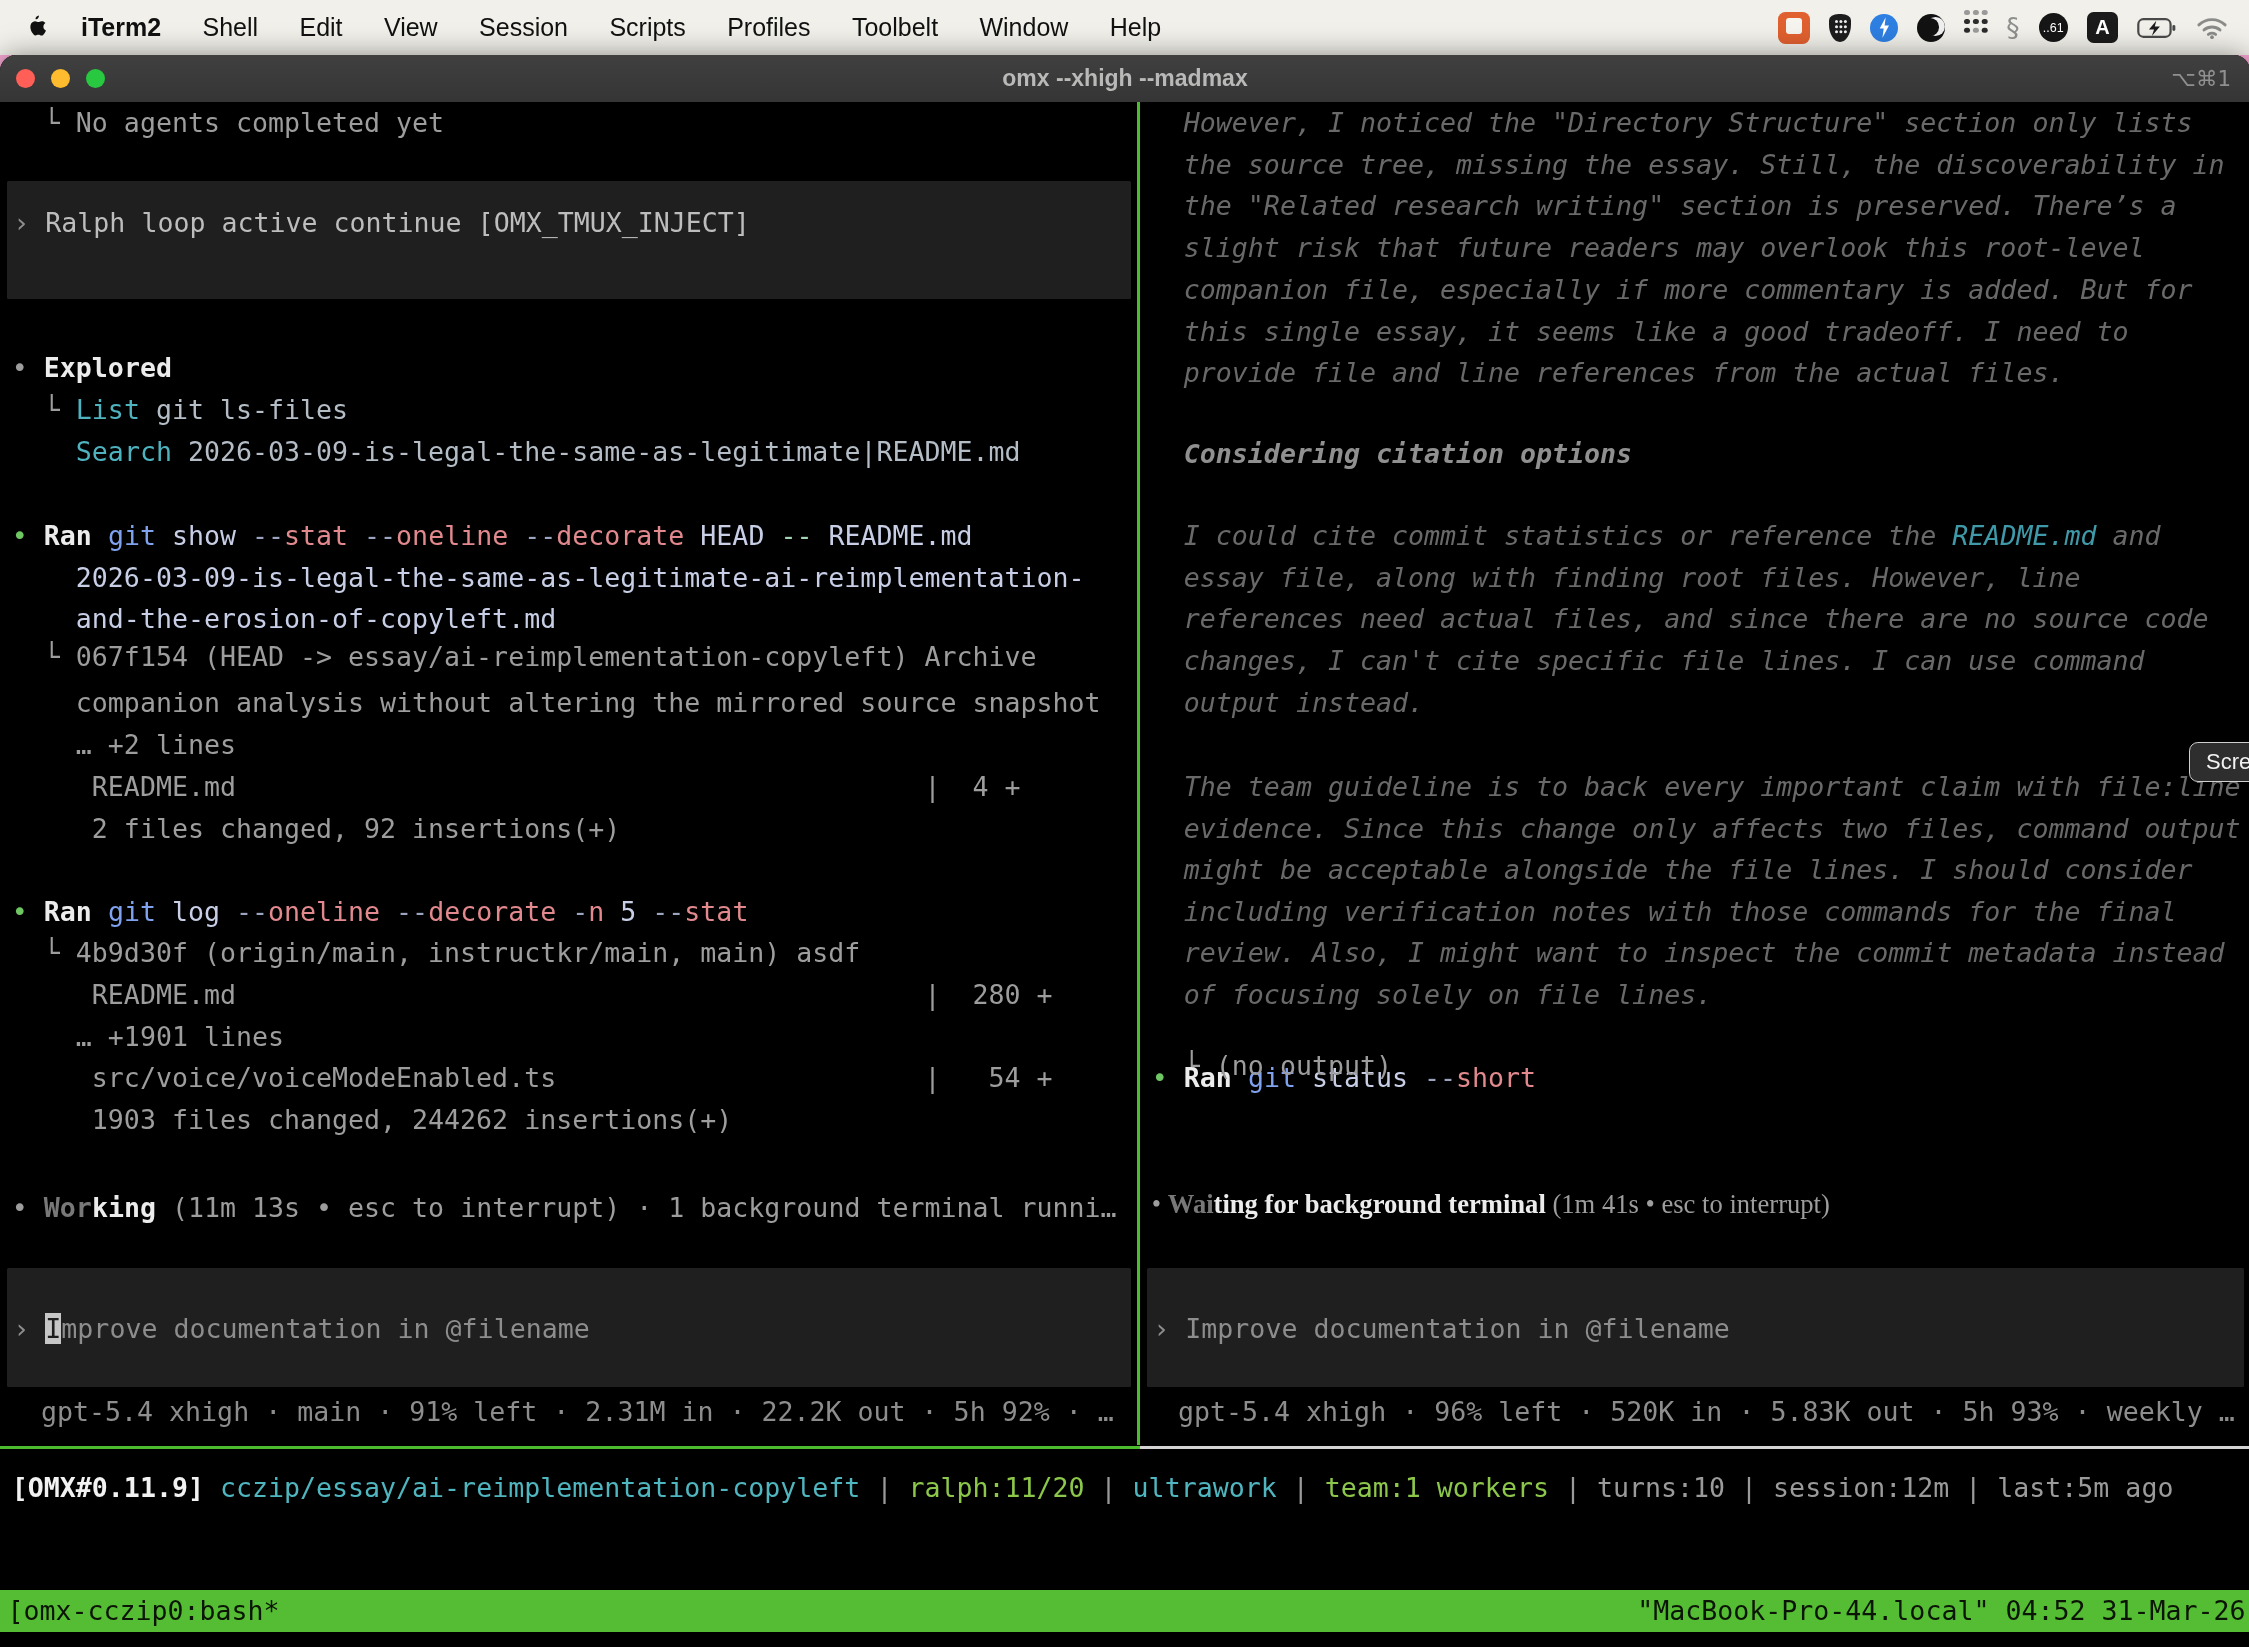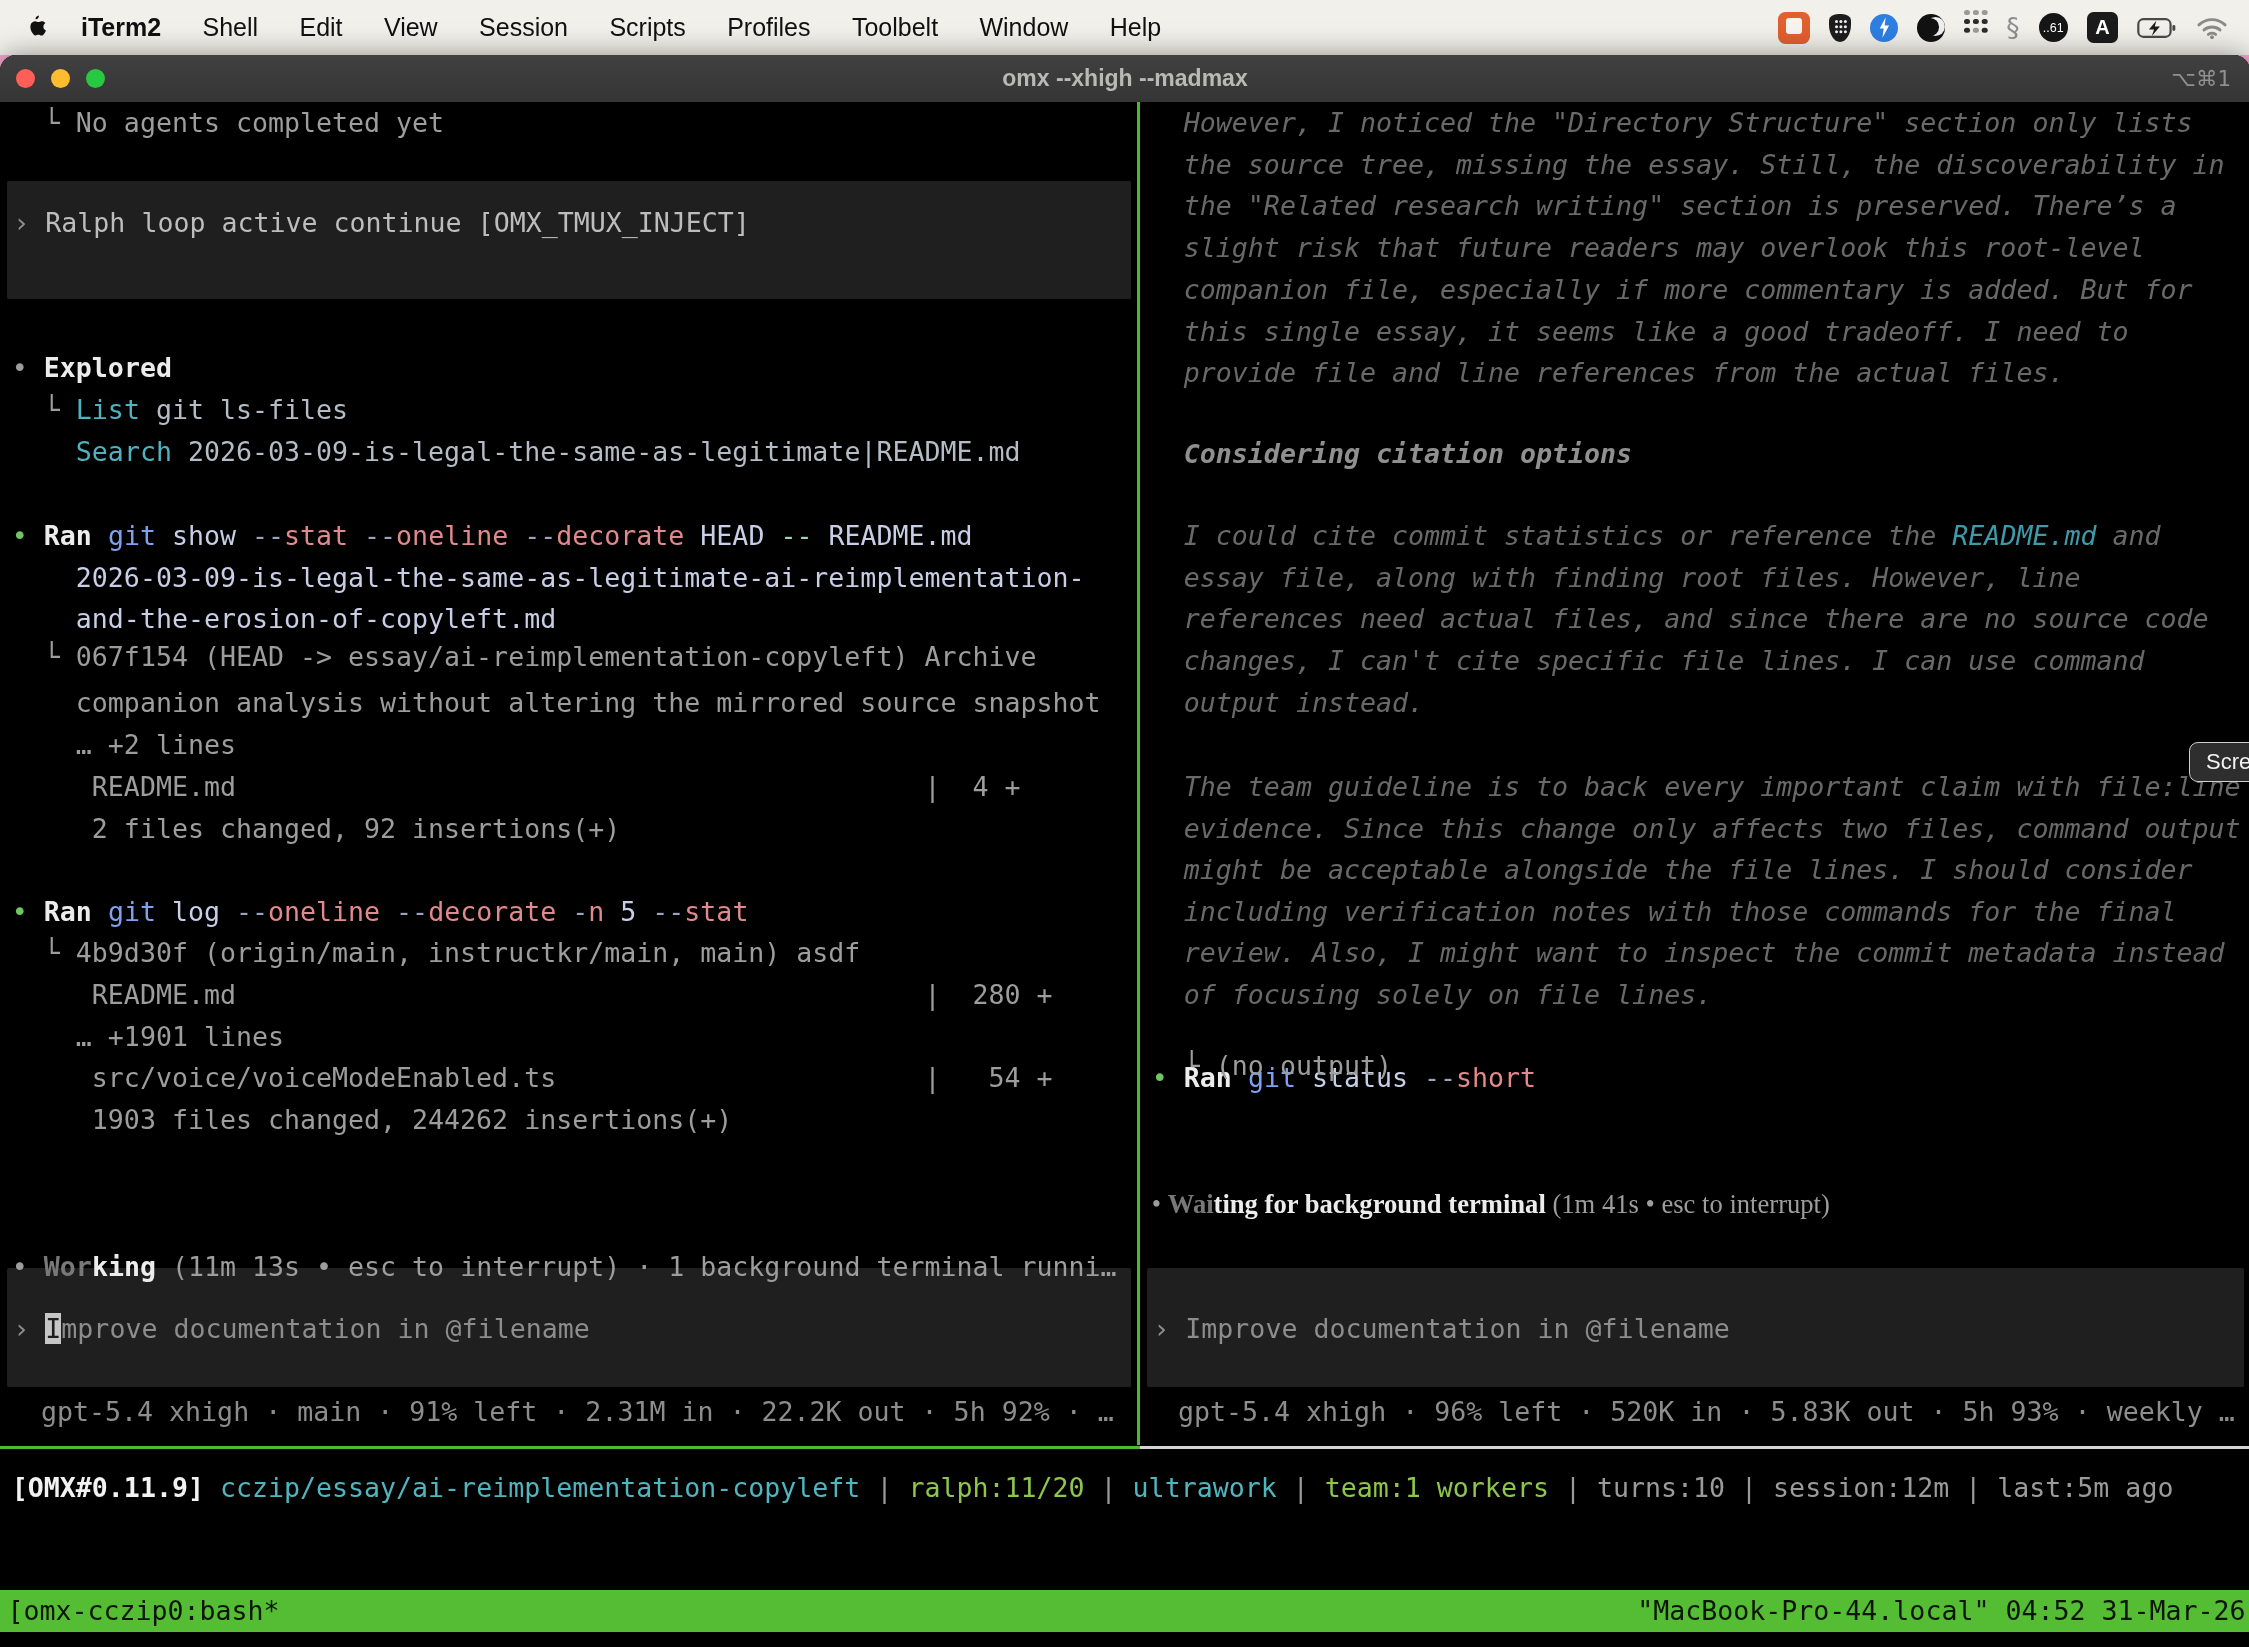--- a/index.html
+++ b/index.html
@@ -187,21 +187,21 @@
             <div class="tline" style="top: 580px;"><span class="c-out">    companion analysis without altering the mirrored source snapshot</span></div>
             <div class="tline" style="top: 622px;"><span class="c-out">    … +2 lines</span></div>
             <div class="tline" style="top: 664px;"><span class="c-out">     README.md                                           |  4 +</span></div>
             <div class="tline" style="top: 706px;"><span class="c-out">     2 files changed, 92 insertions(+)</span></div>
             <div class="tline" style="top: 789px;"><span class="c-green">• </span><span class="c-white b">Ran </span><span class="c-blue">git </span><span class="c-lav">log </span><span class="c-slate">--</span><span class="c-pink">oneline </span><span class="c-slate">--</span><span class="c-pink">decorate </span><span class="c-slate">-</span><span class="c-pink">n </span><span class="c-lav">5 </span><span class="c-slate">--</span><span class="c-pink">stat</span></div>
             <div class="tline" style="top: 830px;"><span class="c-out">  └ 4b9d30f (origin/main, instructkr/main, main) asdf</span></div>
             <div class="tline" style="top: 872px;"><span class="c-out">     README.md                                           |  280 +</span></div>
             <div class="tline" style="top: 914px;"><span class="c-out">    … +1901 lines</span></div>
             <div class="tline" style="top: 955px;"><span class="c-out">     src/voice/voiceModeEnabled.ts                       |   54 +</span></div>
             <div class="tline" style="top: 997px;"><span class="c-out">     1903 files changed, 244262 insertions(+)</span></div>
-            <div class="tline" style="top: 1144px;"><span class="c-out">• </span><span class="c-dim b">Wor</span><span class="c-white b">king</span><span class="c-out"> (11m 13s • esc to interrupt) · 1 background terminal runni…</span></div>
+            <div class="tline" style="top: 1085px;"><span class="c-out">• </span><span class="c-dim b">Wor</span><span class="c-white b">king</span><span class="c-out"> (11m 13s • esc to interrupt) · 1 background terminal runni…</span></div>
             <div class="tline" style="top: 1206px; left: 13.3px;"><span class="c-status">› </span><span class="c-cursor">I</span><span class="c-status">mprove documentation in @filename</span></div>
           </div>
         <div class="tline c-status" style="top:1289px;left:41px;">gpt-5.4 xhigh · main · 91% left · 2.31M in · 22.2K out · 5h 92% · …</div>
       </div>
       <div class="vdiv"></div>
       <div class="pane pane-right">
         <div id="right-boxes">
             <div class="box" style="top: 1166px; left: 7.4px; right: 5.9px; height: 119px;"></div>
           </div>
         <div id="right-lines">

